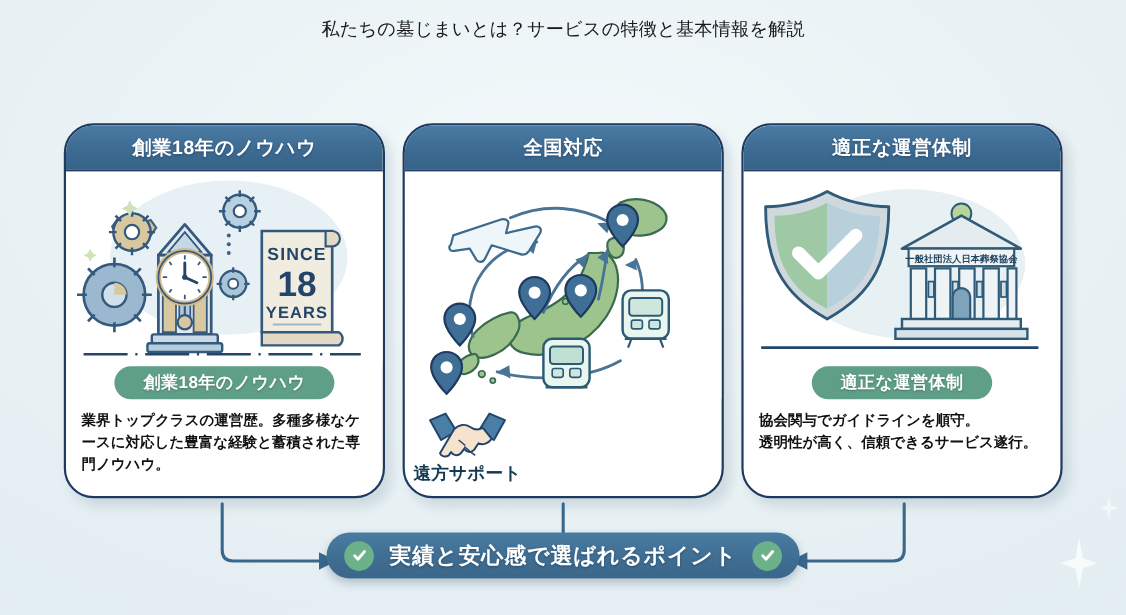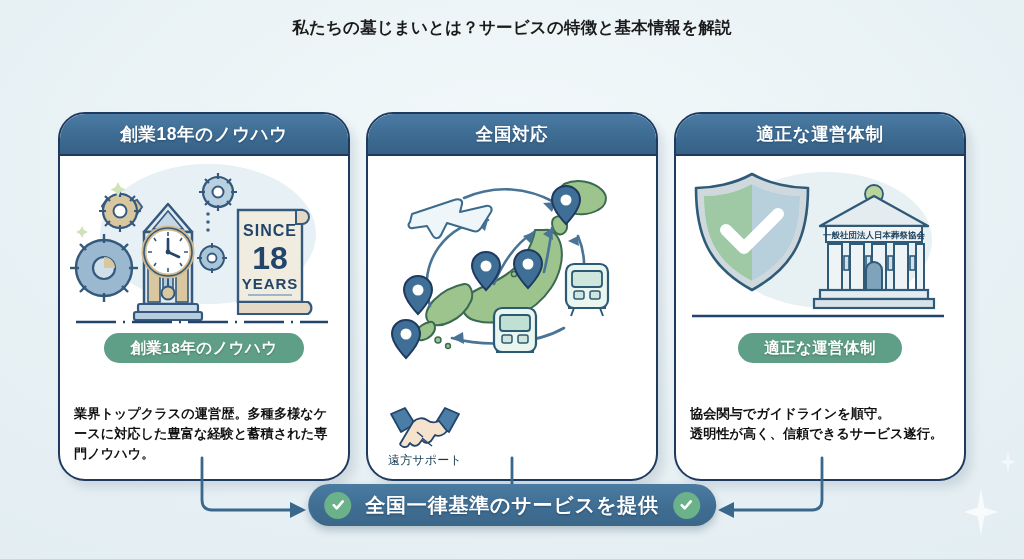--- a/index.html
+++ b/index.html
@@ -45,21 +45,21 @@
   
   .header {
     position: absolute;
     left: 0;
     top: 18px;
     width: 1024px;
     text-align: center;
   }
   .eyebrow {
     font-size: 16.5px;
-    font-weight: 700;
+    font-weight: 400;
     color: #1a1a1a;
     letter-spacing: .2px;
     line-height: 1.2;
   }
   .headline {
     margin-top: 9px;
     font-size: 26.5px;
     font-weight: 700;
     color: #0d0d0d;
     letter-spacing: .3px;
@@ -130,41 +130,40 @@
     letter-spacing: .4px;
     text-shadow: 0 1px 1.5px rgba(30, 70, 55, .4);
   }
 
   .card-body {
     flex: 1;
     display: flex;
     align-items: flex-start;
     padding: 4px 12px 10px 14px;
     gap: 18px;
-    margin-top: 32px;
   }
   .body-text {
     flex: 1;
     font-size: 13.2px;
     font-weight: 700;
     line-height: 1.52;
     color: #111111;
     white-space: pre-line;
   }
   .body-aside {
     width: 86px;
     display: flex;
     flex-direction: column;
     align-items: center;
     padding-top: 4px;
   }
   .aside-caption {
     margin-top: 2px;
-    font-size: 12px;
-    font-weight: 400;
+    font-size: 16px;
+    font-weight: 700;
     color: #123a52;
     letter-spacing: .2px;
     white-space: nowrap;
   }
 
   
   .card.no-pill .card-art { height: 206px; }
 
   
   .connectors {
@@ -508,21 +507,21 @@
       <path d="M718 510 l16 -8 v16 z"></path>
     </g>
   </svg>
 
   <div class="banner">
     <span class="check-badge">
       <svg width="16" height="16" viewBox="0 0 16 16">
         <path d="M3.5 8.2 l3 3.2 l6-7" fill="none" stroke="#ffffff" stroke-width="2.6" stroke-linecap="round" stroke-linejoin="round"></path>
       </svg>
     </span>
-    <span class="banner-text">全国一律基準のサービスを提供</span>
+    <span class="banner-text">実績と安心感で選ばれるポイント</span>
     <span class="check-badge">
       <svg width="16" height="16" viewBox="0 0 16 16">
         <path d="M3.5 8.2 l3 3.2 l6-7" fill="none" stroke="#ffffff" stroke-width="2.6" stroke-linecap="round" stroke-linejoin="round"></path>
       </svg>
     </span>
   </div>
 
 </div>
 
 </body></html>

